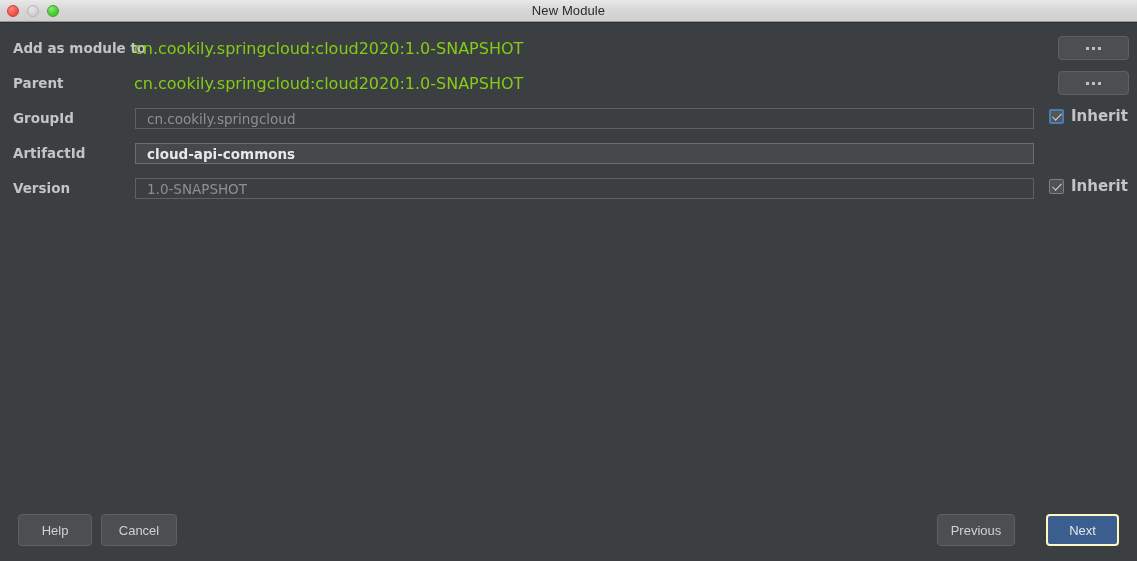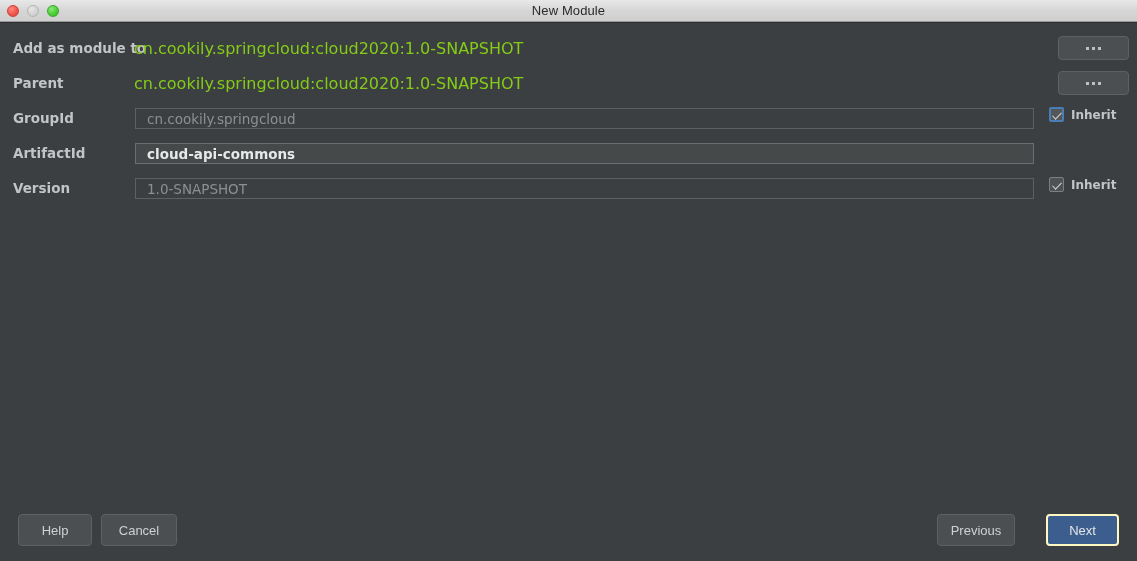--- a/index.html
+++ b/index.html
@@ -193,21 +193,21 @@
     position: absolute;
     left: 50%;
     top: 50%;
     transform: translate(-50%, -56%) rotate(-45deg);
     width: 8px;
     height: 4px;
     border-left: 1.6px solid #d6d8da;
     border-bottom: 1.6px solid #d6d8da;
   }
   .inherit .txt {
-    font-size: 12px;
+    font-size: 15px;
     color: #c2c4c6;
     font-weight: 600;
     white-space: nowrap;
   }
 
   
   #footer {
     position: absolute;
     left: 0;
     right: 0;

